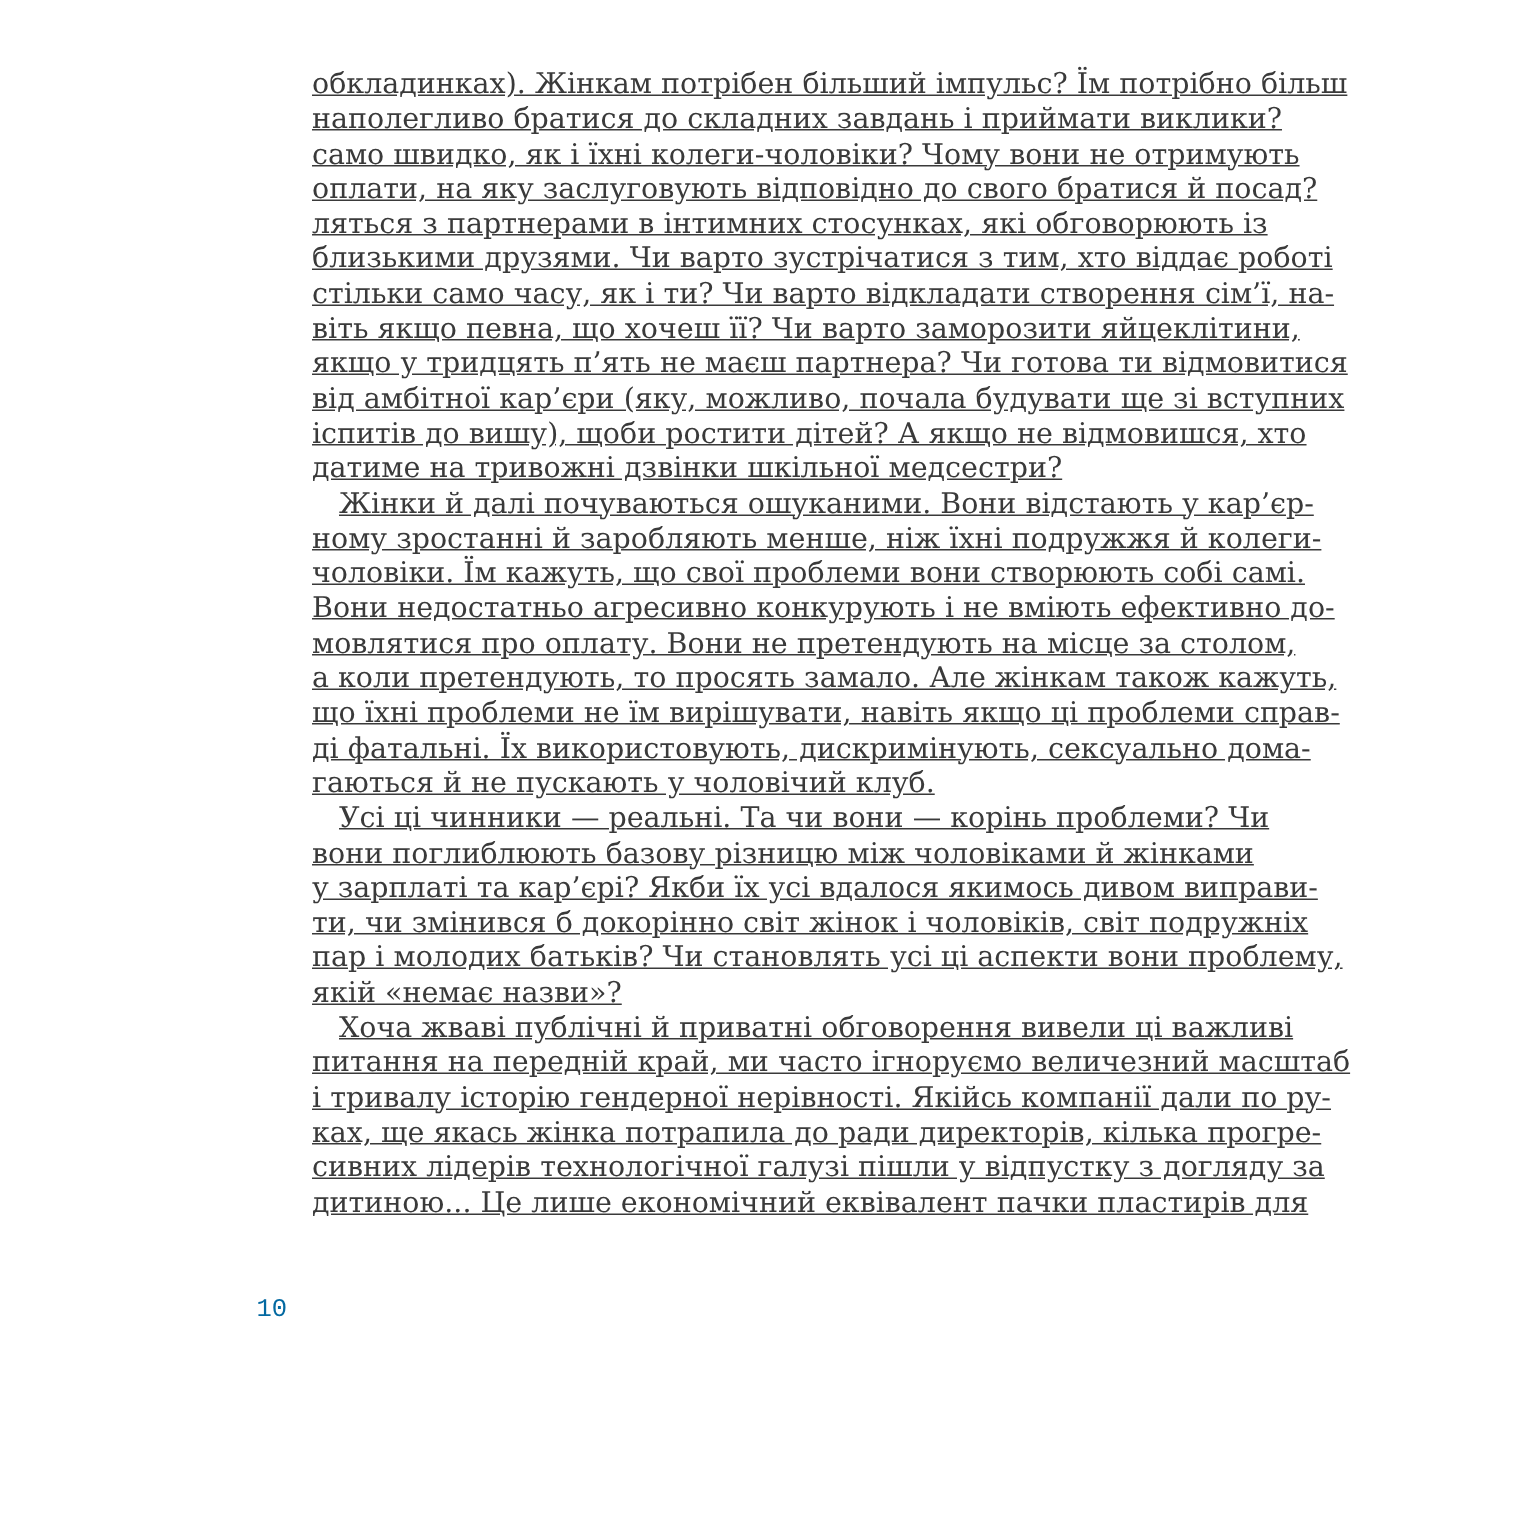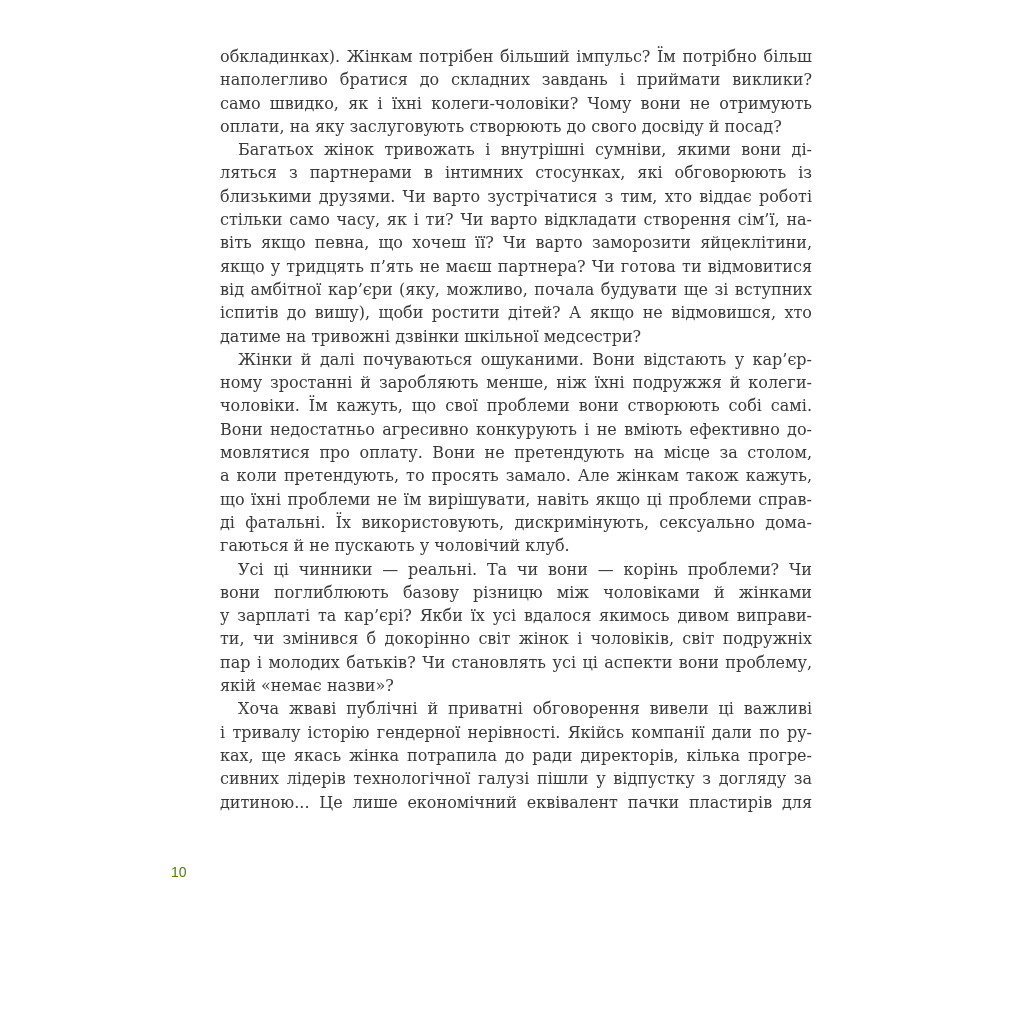--- a/index.html
+++ b/index.html
@@ -4,59 +4,59 @@
   <style>
     html, body { margin: 0; padding: 0; background: #ffffff; }
     body { width: 1024px; height: 1024px; position: relative; overflow: hidden; }
     .page {
       position: absolute;
       left: 0; top: 0; width: 1024px; height: 1024px;
       background: #ffffff;
     }
     .text-block {
       position: absolute;
-      left: 220px;
+      left: 208px;
       top: 45px;
       width: 592px;
       font-family: "DejaVu Serif", serif;
-      font-size: 16px;
+      font-size: 19px;
       line-height: 23.3px;
       color: #3a3a3a;
+      text-decoration: underline;
     }
     .line {
       display: block;
       white-space: nowrap;
       text-align: justify;
       text-align-last: justify;
       height: 23.3px;
     }
     .line.last { text-align-last: left; }
     .line.indent { text-indent: 18px; }
     .page-number {
       position: absolute;
       left: 171px;
       top: 864px;
-      font-family: Liberation Sans, sans-serif;
-      font-size: 14px;
-      color: #4d7c0f;
+      font-family: Liberation Mono, monospace;
+      font-size: 17px;
+      color: #0369a1;
     }
   </style>
 </head>
 <body>
 
 <div class="page">
   <div class="text-block" id="text-block">
       <div>
         <span class="line">обкладинках). Жінкам потрібен більший імпульс? Їм потрібно більш</span>
         <span class="line">наполегливо братися до складних завдань і приймати виклики?</span>
         <span class="line">само швидко, як і їхні колеги-чоловіки? Чому вони не отримують</span>
-        <span class="line last">оплати, на яку заслуговують створюють до свого досвіду й посад?</span>
+        <span class="line last">оплати, на яку заслуговують відповідно до свого братися й посад?</span>
       </div>
       <div>
-        <span class="line indent">Багатьох жінок тривожать і внутрішні сумніви, якими вони ді-</span>
         <span class="line">ляться з партнерами в інтимних стосунках, які обговорюють із</span>
         <span class="line">близькими друзями. Чи варто зустрічатися з тим, хто віддає роботі</span>
         <span class="line">стільки само часу, як і ти? Чи варто відкладати створення сім’ї, на-</span>
         <span class="line">віть якщо певна, що хочеш її? Чи варто заморозити яйцеклітини,</span>
         <span class="line">якщо у тридцять п’ять не маєш партнера? Чи готова ти відмовитися</span>
         <span class="line">від амбітної кар’єри (яку, можливо, почала будувати ще зі вступних</span>
         <span class="line">іспитів до вишу), щоби ростити дітей? А якщо не відмовишся, хто</span>
         <span class="line last">датиме на тривожні дзвінки шкільної медсестри?</span>
       </div>
       <div>
@@ -73,20 +73,21 @@
       <div>
         <span class="line indent">Усі ці чинники — реальні. Та чи вони — корінь проблеми? Чи</span>
         <span class="line">вони поглиблюють базову різницю між чоловіками й жінками</span>
         <span class="line">у зарплаті та кар’єрі? Якби їх усі вдалося якимось дивом виправи-</span>
         <span class="line">ти, чи змінився б докорінно світ жінок і чоловіків, світ подружніх</span>
         <span class="line">пар і молодих батьків? Чи становлять усі ці аспекти вони проблему,</span>
         <span class="line last">якій «немає назви»?</span>
       </div>
       <div>
         <span class="line indent">Хоча жваві публічні й приватні обговорення вивели ці важливі</span>
+        <span class="line">питання на передній край, ми часто ігноруємо величезний масштаб</span>
         <span class="line">і тривалу історію гендерної нерівності. Якійсь компанії дали по ру-</span>
         <span class="line">ках, ще якась жінка потрапила до ради директорів, кілька прогре-</span>
         <span class="line">сивних лідерів технологічної галузі пішли у відпустку з догляду за</span>
         <span class="line">дитиною... Це лише економічний еквівалент пачки пластирів для</span>
       </div>
     </div>
   <div class="page-number">10</div>
 </div>
 
 </body></html>

